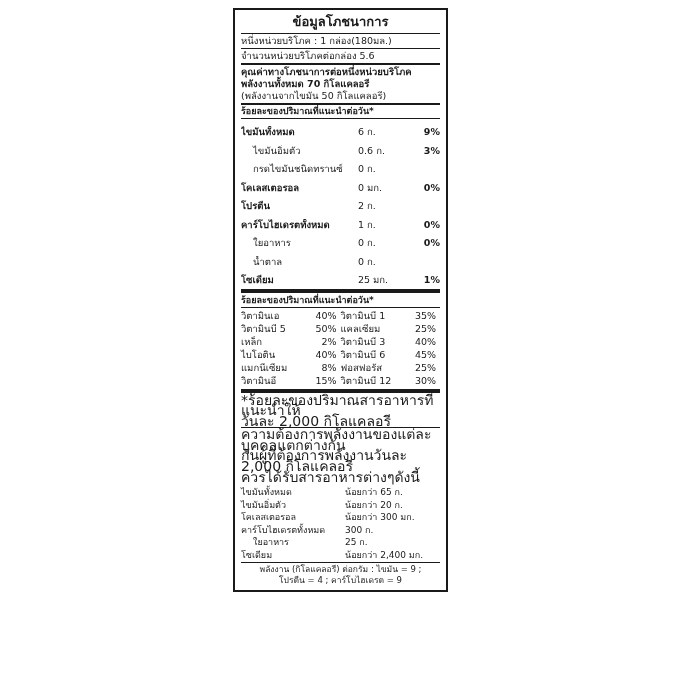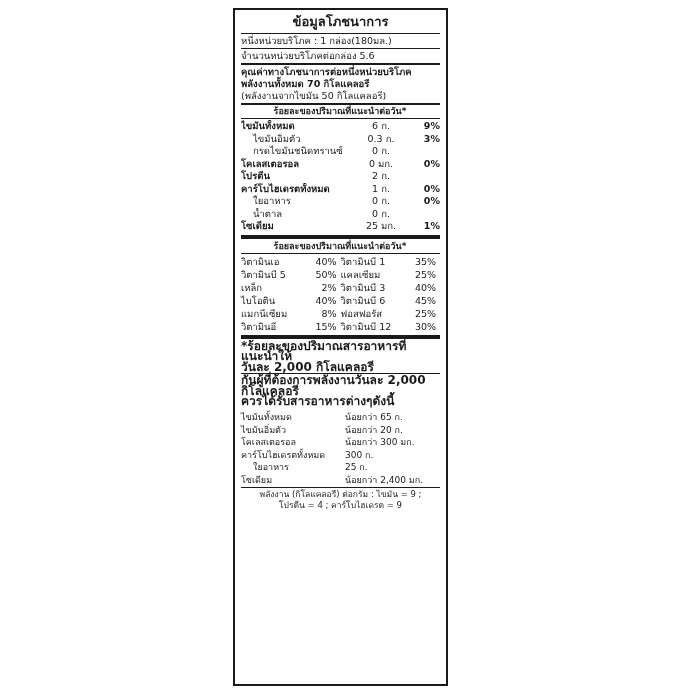--- a/index.html
+++ b/index.html
@@ -12,21 +12,21 @@
     height: 700px;
     font-family: "DejaVu Sans", sans-serif;
     color: #1a1a1a;
     overflow: hidden;
   }
   #panel {
     position: absolute;
     left: 233px;
     top: 8px;
     width: 215px;
-    height: 678px;
+    height: 584px;
     border: 2px solid #1a1a1a;
     box-sizing: border-box;
     background: #fff;
     padding: 4px 6px 4px 6px;
   }
   .title {
     text-align: center;
     font-size: 13px;
     font-weight: bold;
     line-height: 16px;
@@ -50,41 +50,42 @@
     white-space: nowrap;
   }
   .bold {
     font-weight: bold;
   }
   .indent1 { padding-left: 12px; }
 
   .hdr-pct {
     font-size: 9px;
     line-height: 11px;
-    text-align: center;
+    text-align: left;
     font-weight: bold;
     padding-right: 1px;
   }
 
   
   .row {
     display: flex;
     align-items: baseline;
     font-size: 9.5px;
     line-height: 12.5px;
     white-space: nowrap;
   }
   .row .nm {
     flex: 1 1 auto;
     overflow: hidden;
   }
   .row .amt {
     flex: 0 0 46px;
-    text-align: center;
+    text-align: left;
     padding-right: 4px;
+    margin-top: 6px;
   }
   .row .pct {
     flex: 0 0 32px;
     text-align: right;
   }
 
   
   .vrow {
     display: flex;
     align-items: flex-start;
@@ -100,23 +101,22 @@
   .vrow .c .vn {
     flex: 1 1 auto;
   }
   .vrow .c .vp {
     flex: 0 0 30px;
     text-align: right;
     padding-right: 4px;
   }
 
   .footnote {
-    font-size: 12px;
+    font-size: 14px;
     line-height: 10.6px;
-    font-weight: bold;
   }
 
   
   .dv {
     display: flex;
     font-size: 9px;
     line-height: 12.5px;
     white-space: nowrap;
   }
   .dv .dvn { flex: 1 1 auto; }
@@ -152,21 +152,21 @@
   <div class="hdr-pct">ร้อยละของปริมาณที่แนะนำต่อวัน*</div>
   <div class="rule-thin"></div>
 
   <div class="row">
     <div class="nm bold">ไขมันทั้งหมด</div>
     <div class="amt">6 ก.</div>
     <div class="pct bold">9%</div>
   </div>
   <div class="row">
     <div class="nm indent1">ไขมันอิ่มตัว</div>
-    <div class="amt">0.3 ก.</div>
+    <div class="amt">0.6 ก.</div>
     <div class="pct bold">3%</div>
   </div>
   <div class="row">
     <div class="nm indent1">กรดไขมันชนิดทรานซ์</div>
     <div class="amt">0 ก.</div>
     <div class="pct bold"></div>
   </div>
   <div class="row">
     <div class="nm bold">โคเลสเตอรอล</div>
     <div class="amt">0 มก.</div>
@@ -264,20 +264,21 @@
       </div>
   </div>
 
   <div class="rule-thick"></div>
 
   <div class="footnote">*ร้อยละของปริมาณสารอาหารที่แนะนำให้</div>
   <div class="footnote">วันละ 2,000 กิโลแคลอรี</div>
 
   <div class="rule-thin"></div>
 
+  <div class="footnote">ความต้องการพลังงานของแต่ละบุคคลแตกต่างกัน</div>
   <div class="footnote">กันผู้ที่ต้องการพลังงานวันละ 2,000 กิโลแคลอรี</div>
   <div class="footnote">ควรได้รับสารอาหารต่างๆดังนี้</div>
 
   <div class="spacer4"></div>
 
   <div class="dv">
     <div class="dvn">ไขมันทั้งหมด</div>
     <div class="dvv">น้อยกว่า 65 ก.</div>
   </div>
   <div class="dv">

